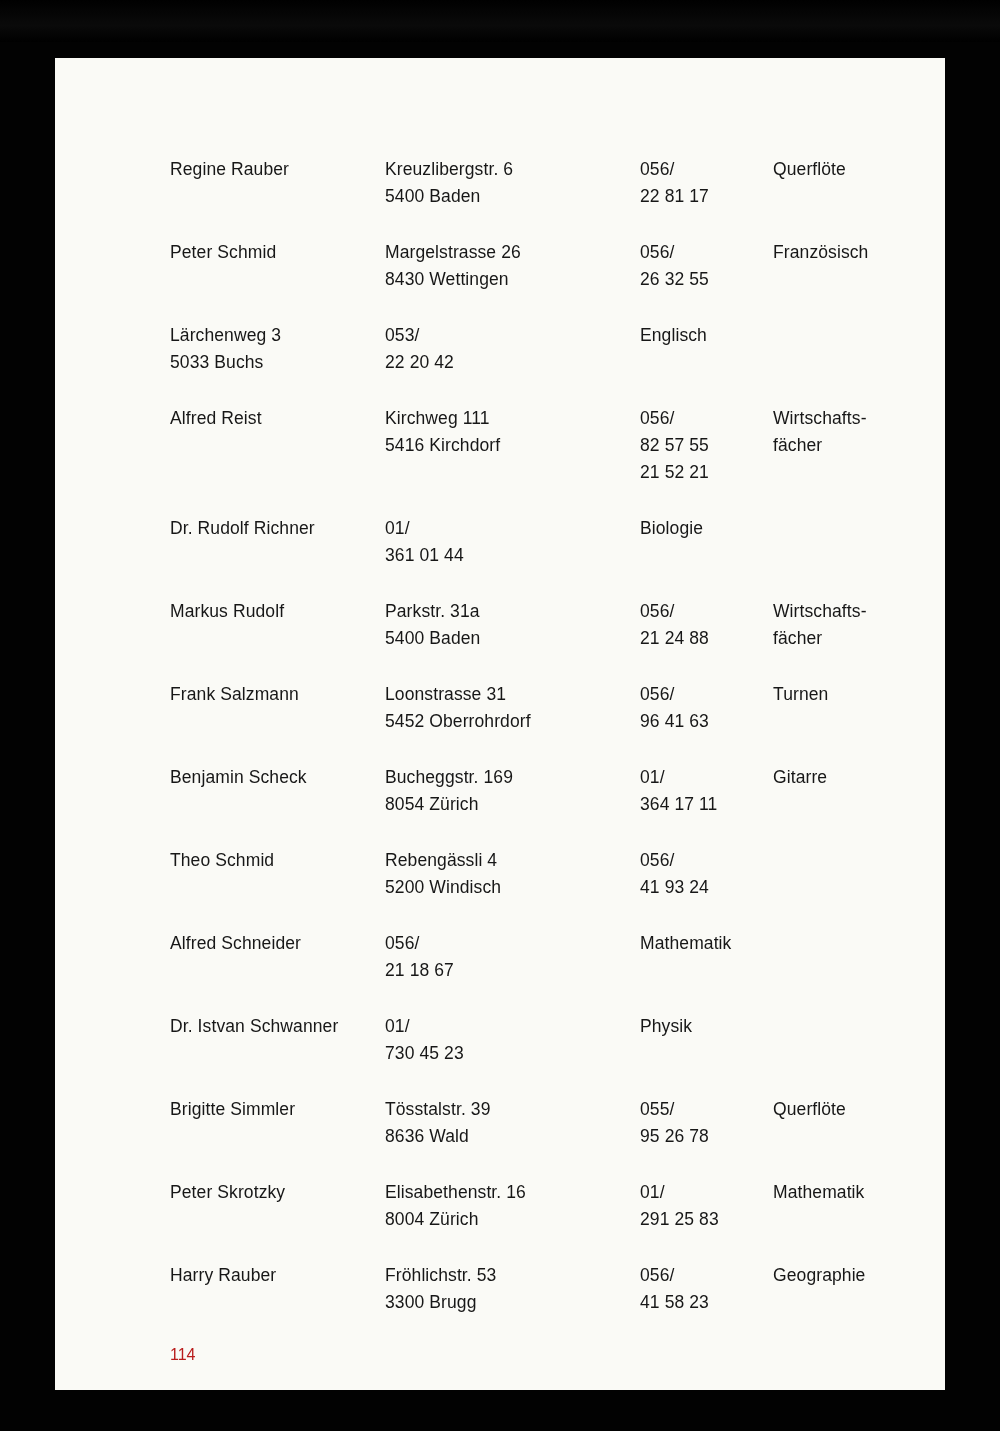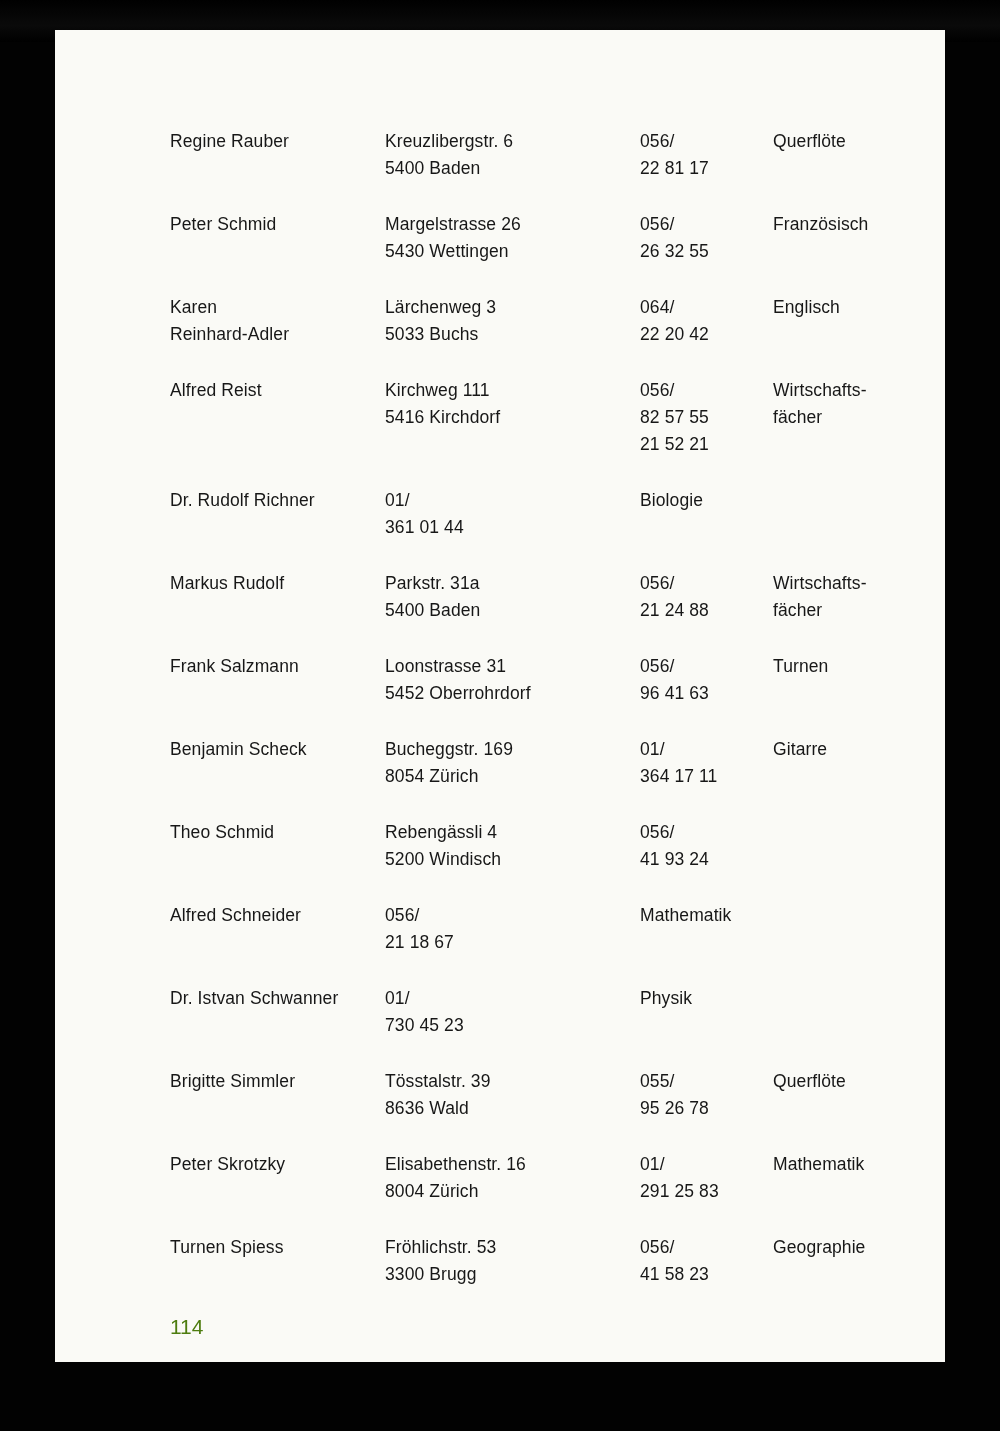--- a/index.html
+++ b/index.html
@@ -19,21 +19,21 @@
     
     content: "";
     position: absolute;
     top: 0; left: 0; right: 0;
     height: 42px;
     background: linear-gradient(180deg, #000 0%, #0a0a0a 60%, #000 100%);
   }
   .page {
     position: absolute;
     left: 55px;
-    top: 30px;
+    top: 58px;
     width: 890px;
     height: 1332px;
     background: #fafaf6;
     box-shadow: 0 0 14px rgba(255,255,255,0.04) inset;
     box-sizing: border-box;
     padding: 98px 40px 0 115px;
     color: #171717;
   }
   .directory {
     width: 100%;
@@ -44,23 +44,23 @@
     margin-bottom: 29px;
   }
   .cell {
     white-space: pre-line;
     font-size: 17.5px;
     line-height: 27px;
     letter-spacing: 0.1px;
   }
   .page-number {
     margin-top: 12px;
-    font-size: 21px;
+    font-size: 16px;
     line-height: 20px;
-    color: #4d7c0f;
+    color: #b91c1c;
   }
 </style>
 </head>
 <body>
 
 <div class="canvas">
   <div class="page">
     <div class="directory">
 
       <div class="row">
@@ -68,32 +68,30 @@
         <div class="cell">Kreuzlibergstr. 6
 5400 Baden</div>
         <div class="cell">056/
 22 81 17</div>
         <div class="cell">Querflöte</div>
       </div>
 
       <div class="row">
         <div class="cell">Peter Schmid</div>
         <div class="cell">Margelstrasse 26
-5430 Wettingen</div>
+8430 Wettingen</div>
         <div class="cell">056/
 26 32 55</div>
         <div class="cell">Französisch</div>
       </div>
 
       <div class="row">
-        <div class="cell">Karen
-Reinhard-Adler</div>
         <div class="cell">Lärchenweg 3
 5033 Buchs</div>
-        <div class="cell">064/
+        <div class="cell">053/
 22 20 42</div>
         <div class="cell">Englisch</div>
       </div>
 
       <div class="row">
         <div class="cell">Alfred Reist</div>
         <div class="cell">Kirchweg 111
 5416 Kirchdorf</div>
         <div class="cell">056/
 82 57 55
@@ -171,21 +169,21 @@
       <div class="row">
         <div class="cell">Peter Skrotzky</div>
         <div class="cell">Elisabethenstr. 16
 8004 Zürich</div>
         <div class="cell">01/
 291 25 83</div>
         <div class="cell">Mathematik</div>
       </div>
 
       <div class="row">
-        <div class="cell">Turnen Spiess</div>
+        <div class="cell">Harry Rauber</div>
         <div class="cell">Fröhlichstr. 53
 3300 Brugg</div>
         <div class="cell">056/
 41 58 23</div>
         <div class="cell">Geographie</div>
       </div>
 
     </div>
 
     <div class="page-number">114</div>

